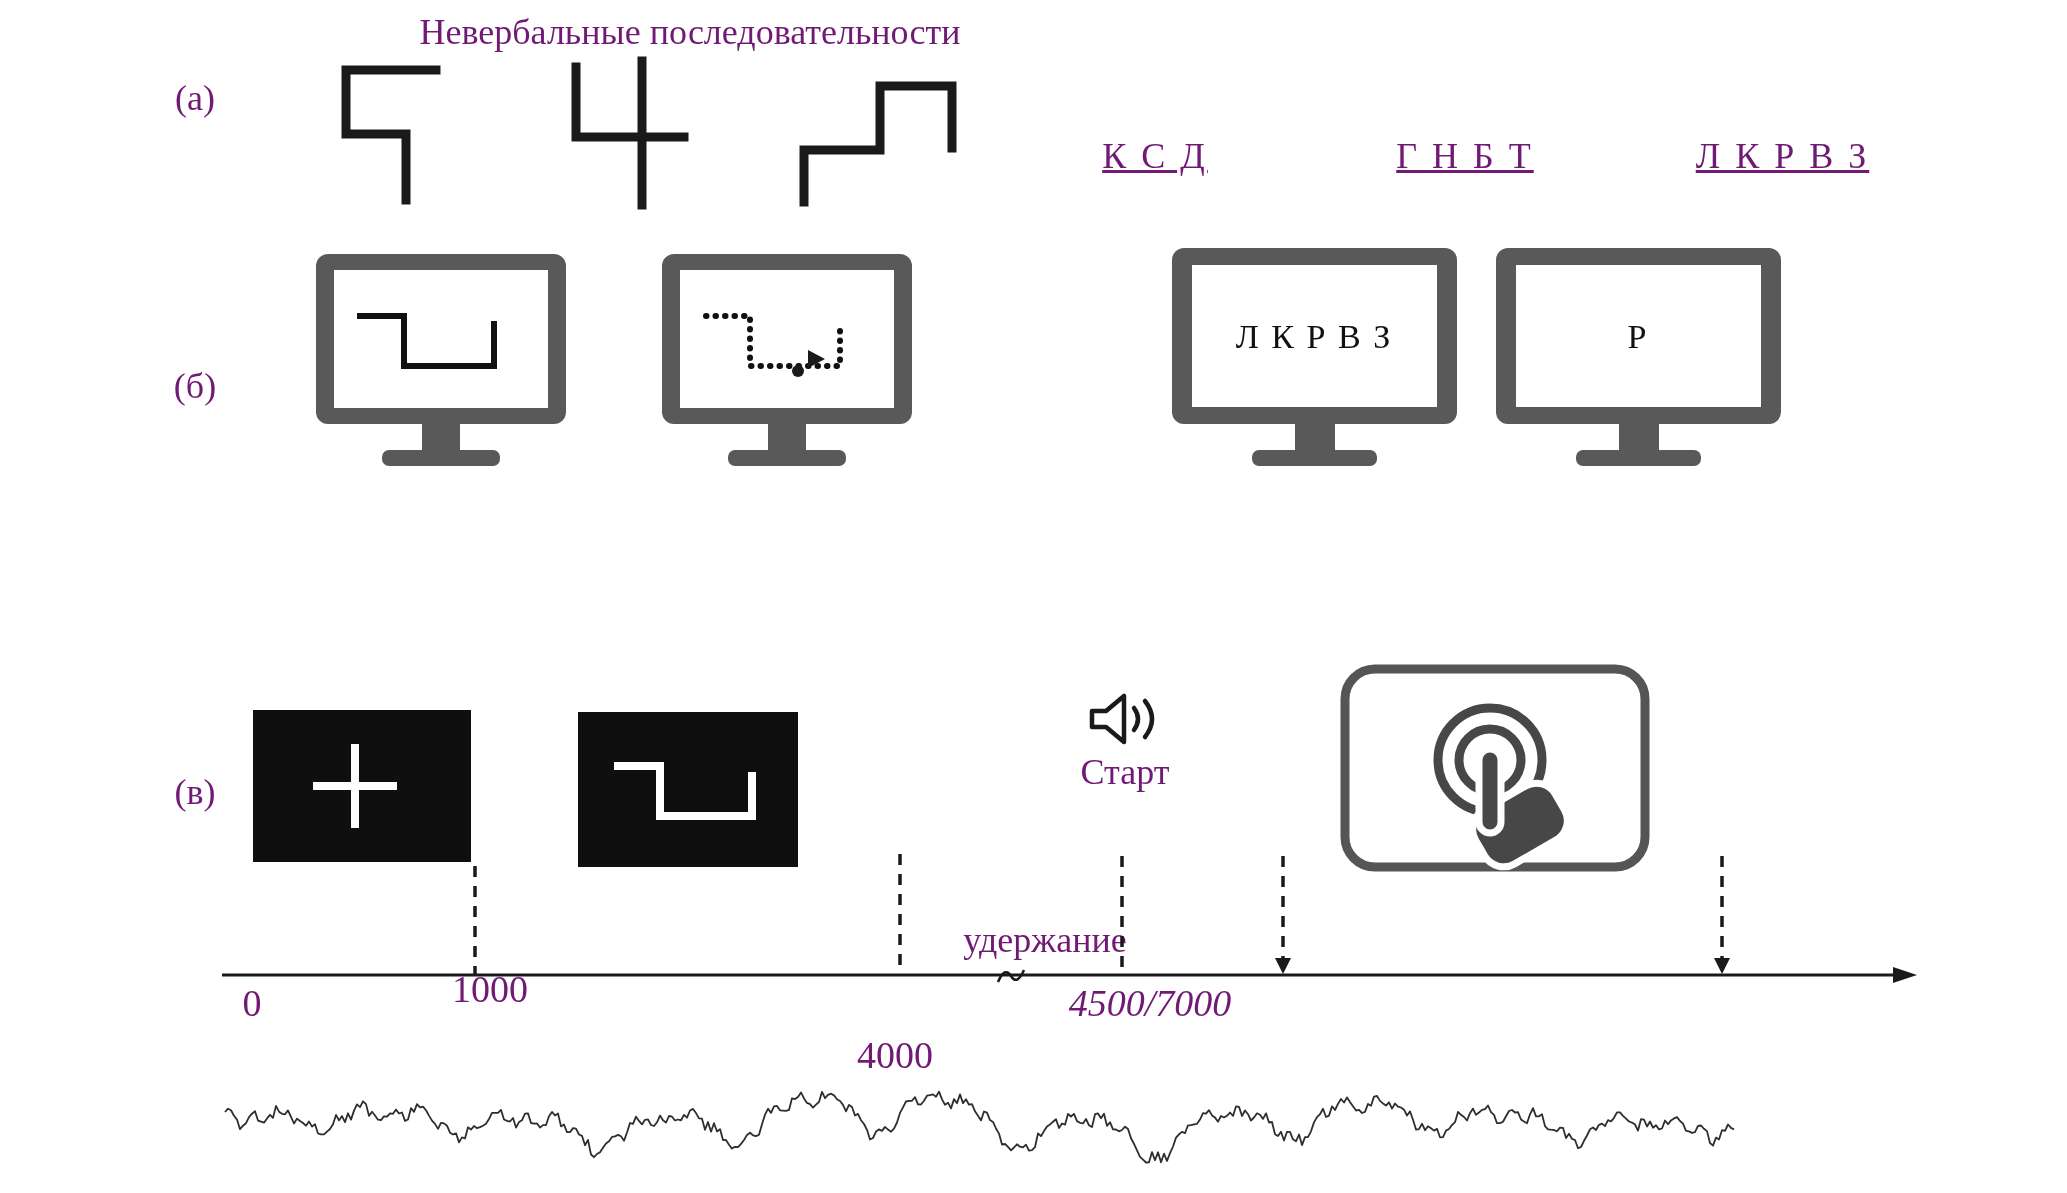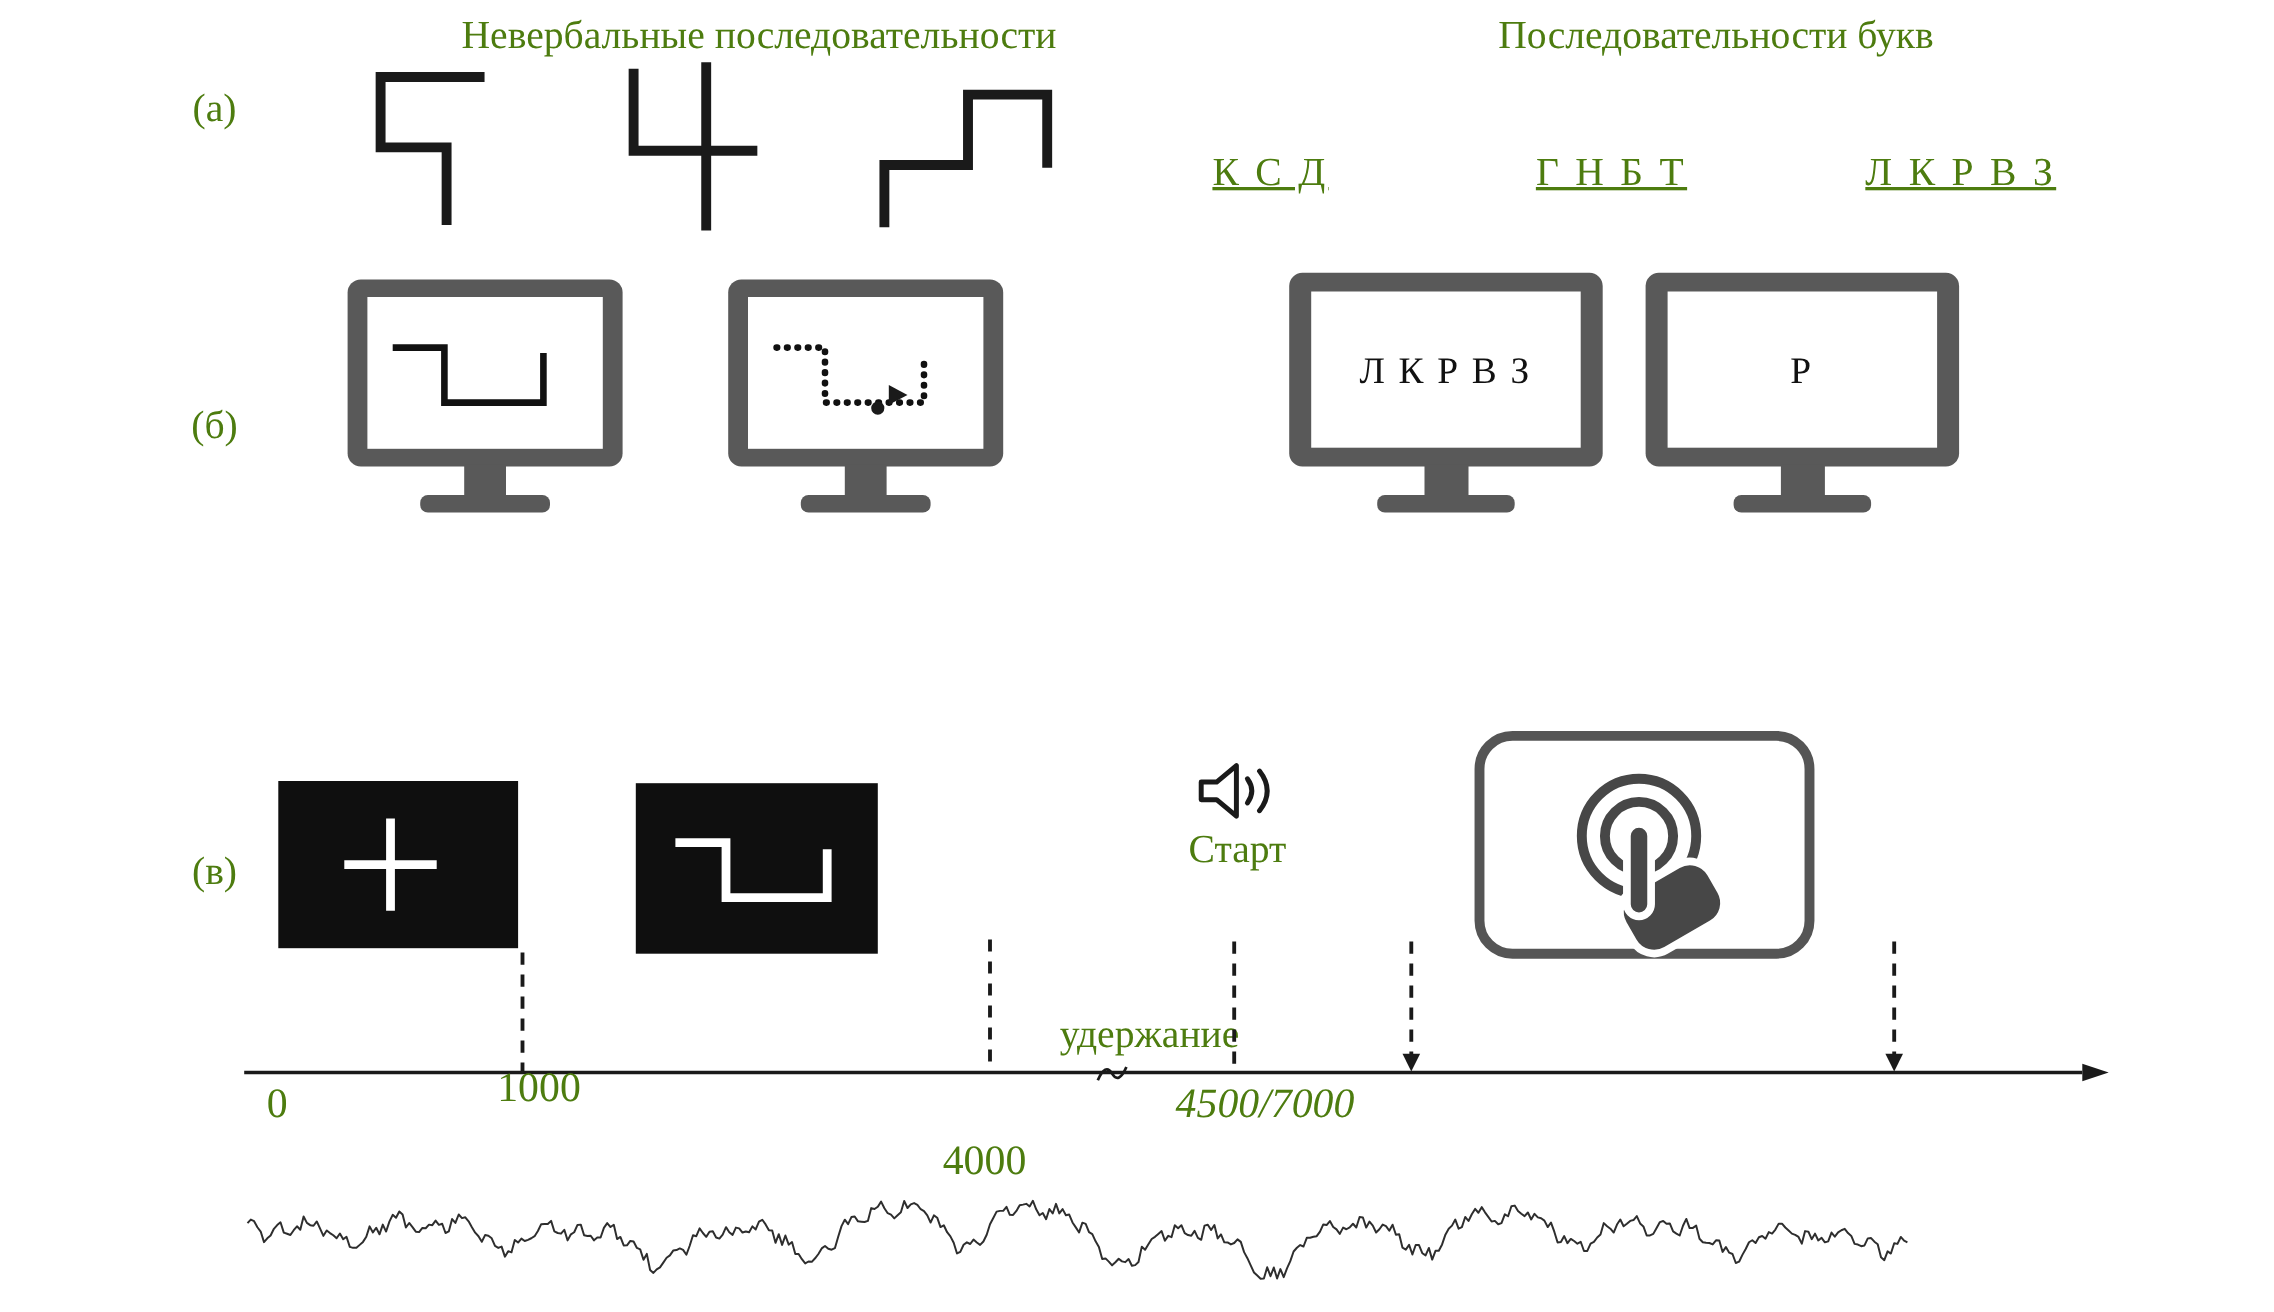--- a/index.html
+++ b/index.html
@@ -1,19 +1,19 @@
 <!DOCTYPE html>
 <html><head>
 <meta charset="utf-8">
 <style>
   html,body{margin:0;padding:0;background:#ffffff;}
   #canvas{position:relative;width:2067px;height:1193px;background:#ffffff;overflow:hidden;
           font-family:"Liberation Serif", serif;color:#1a1a1a;}
   .abs{position:absolute;}
-  .txt{position:absolute;text-align:center;line-height:1.15;color:#4d7c0f;
+  .txt{position:absolute;text-align:center;line-height:1.15;color:#701a75;
        font-family:"Liberation Serif", serif;white-space:nowrap;}
   .f36{font-size:36px;}
   .f38{font-size:38px;}
   .lsp{letter-spacing:3px;text-decoration:underline;}
   svg{overflow:visible;}
   .zig{fill:none;stroke:#1a1a1a;stroke-width:9;stroke-linecap:square;stroke-linejoin:miter;}
   .bezel{fill:#595959;}
   .screen{fill:#ffffff;}
   .mline{fill:none;stroke:#111111;stroke-width:6;stroke-linecap:square;}
   .mdots{fill:none;stroke:#111111;stroke-width:6;stroke-linecap:round;stroke-dasharray:0.5 9;}
@@ -29,21 +29,20 @@
   .dash{stroke:#1a1a1a;stroke-width:3.5;stroke-dasharray:11 9;}
   .brk{fill:none;stroke:#1a1a1a;stroke-width:2.5;}
   .eeg{fill:none;stroke:#2e2e2e;stroke-width:1.8;stroke-linejoin:round;}
 </style>
 </head>
 <body>
 
 <div id="canvas">
 
   <div class="txt f36" style="left:290px;top:12px;width:800px;">Невербальные последовательности</div>
-  <div class="txt f36" style="left:1230px;top:12px;width:660px;">Последовательности букв</div>
 
   <div class="txt f36" style="left:150px;top:78px;width:90px;">(а)</div>
   <div class="txt f36" style="left:150px;top:366px;width:90px;">(б)</div>
   <div class="txt f36" style="left:150px;top:772px;width:90px;">(в)</div>
 
   <svg class="abs" style="left:318px;top:60px;" width="135" height="150">
     <path class="zig" d="M 118,10 H 28 V 74 H 88 V 140"></path>
   </svg>
   <svg class="abs" style="left:562px;top:55px;" width="140" height="158">
     <path class="zig" d="M 14,12 V 82 H 122"></path>

